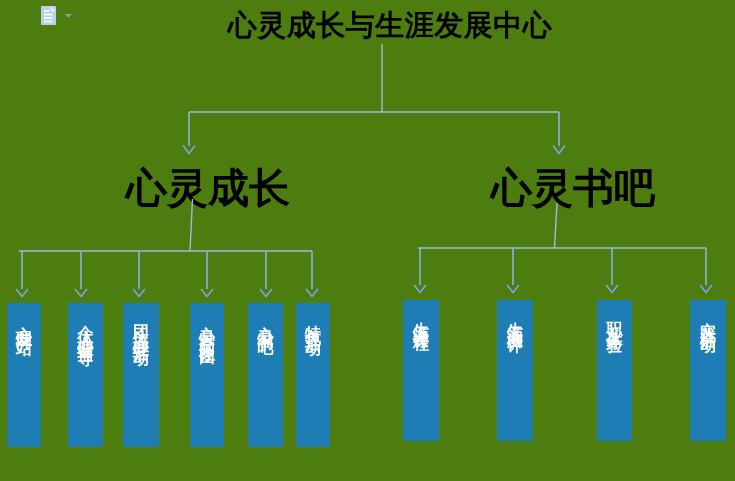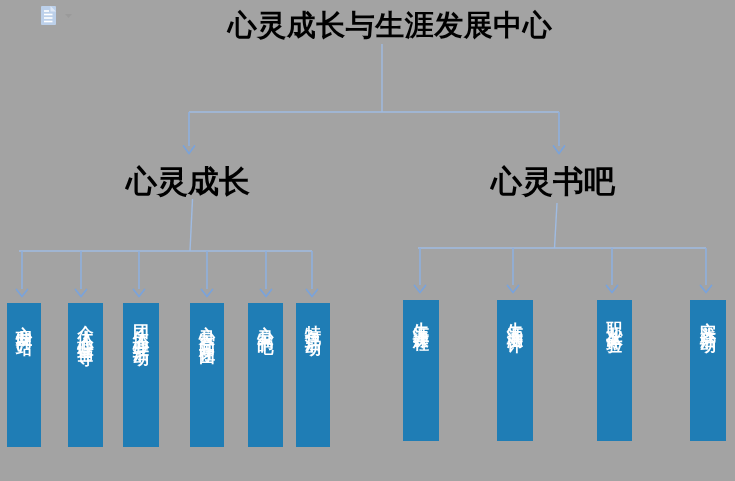--- a/index.html
+++ b/index.html
@@ -3,39 +3,39 @@
 <meta charset="utf-8">
 <style>
   html,body{margin:0;padding:0;}
   body{
     font-family:"Liberation Serif","DejaVu Serif",serif;
     background:#ffffff;
   }
   .stage{
     position:relative;
     width:735px;height:481px;
-    background:#a3a3a3;
+    background:#4d7c0f;
     overflow:hidden;
   }
   
   .paste-btn{
     position:absolute;left:36px;top:3px;width:42px;height:26px;
     cursor:pointer;
   }
   
   .diagram-title{
     position:absolute;left:45px;right:0;top:6px;
     text-align:center;
     font-size:29px;font-weight:700;color:#000;
     letter-spacing:0.5px;
     white-space:nowrap;
   }
   .branch-label{
     position:absolute;top:161px;
-    font-size:31px;font-weight:700;color:#000;
+    font-size:41px;font-weight:700;color:#000;
     white-space:nowrap;
   }
   .branch-label.left{left:126px;}
   .branch-label.right{left:491px;}
   
   .connectors{
     position:absolute;left:0;top:0;width:735px;height:481px;
     z-index:1;
   }
   .connectors path.line{

